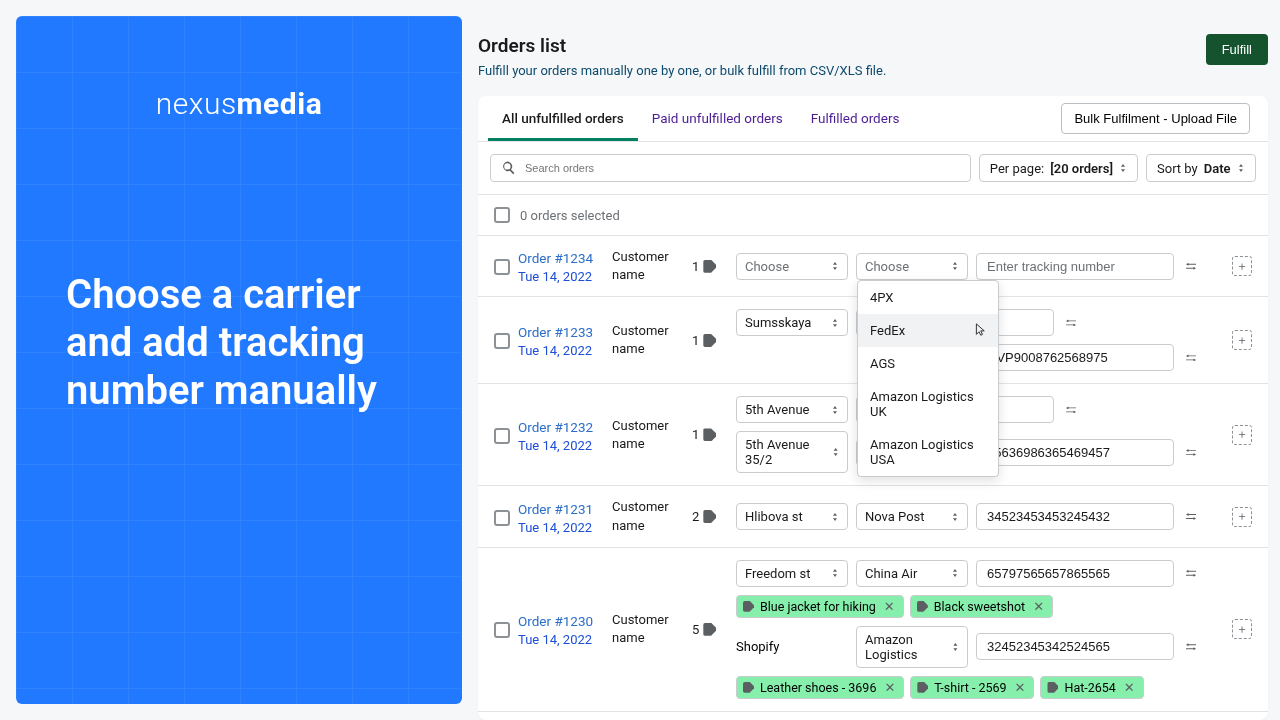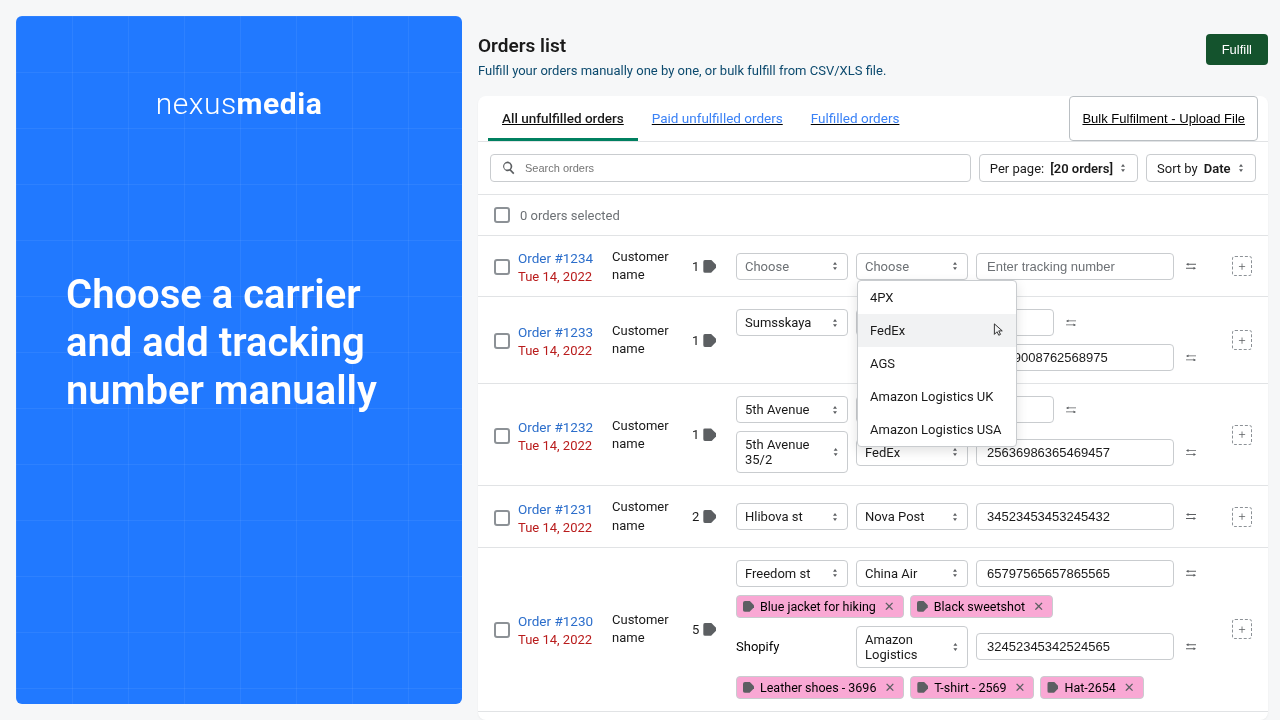--- a/index.html
+++ b/index.html
@@ -8,57 +8,57 @@
 .promo { width: 446px; background: #2179ff; margin: 16px; border-radius: 6px; display: flex; flex-direction: column; justify-content: flex-start; align-items: center; padding: 60px 50px; color: #fff; background-image: linear-gradient(rgba(255,255,255,0.06) 1px, transparent 1px), linear-gradient(90deg, rgba(255,255,255,0.06) 1px, transparent 1px); background-size: 56px 56px; }
 .promo-logo { font-size: 30px; font-weight: 300; letter-spacing: 0.5px; margin-bottom: 150px; margin-top: 10px; }
 .promo-logo b { font-weight: 700; }
 .promo-title { font-size: 40px; font-weight: 600; line-height: 1.2; align-self: flex-start; }
 .main { flex: 1; padding: 0 12px 0 0; display: flex; flex-direction: column; }
 .header { display: flex; justify-content: space-between; align-items: flex-start; padding: 34px 0 18px 0; }
 .header-left h1 { font-size: 19px; font-weight: 600; color: #1a1a1a; margin-bottom: 6px; }
 .header-left p { font-size: 13px; color: #0c4a6e; }
 .fulfill-btn { background: #14532d; color: #fff; border: none; border-radius: 4px; padding: 8px 16px; font-size: 13px; font-weight: 500; cursor: pointer; }
 .panel { background: #fff; border-radius: 8px; box-shadow: 0 1px 2px rgba(0,0,0,0.05); display: flex; flex-direction: column; flex: 1; overflow: hidden; }
-.tabs { display: flex; border-bottom: 1px solid #e1e3e5; padding: 0 10px; text-decoration: underline; }
-.tab { padding: 14px 14px 12px; font-size: 13.5px; color: #3b82f6; cursor: pointer; border-bottom: 3px solid transparent; }
+.tabs { display: flex; align-items: center; border-bottom: 1px solid #e1e3e5; padding: 0 10px; }
+.tab { padding: 14px 14px 12px; font-size: 13.5px; color: #4c1d95; cursor: pointer; border-bottom: 3px solid transparent; }
 .tab.active { color: #1a1a1a; border-bottom-color: #008060; font-weight: 500; }
-.bulk-btn { margin-left: auto; border: 1px solid #babfc3; border-radius: 4px; background: #fff; padding: 7px 12px; font-size: 13px; cursor: pointer; }
+.bulk-btn { margin-left: auto; border: 1px solid #babfc3; border-radius: 4px; background: #fff; padding: 7px 12px; font-size: 13px; cursor: pointer; margin-right: 8px; }
 .controls { display: flex; gap: 8px; padding: 12px 12px; border-bottom: 1px solid #e1e3e5; }
 .search-wrap { flex: 1; display: flex; align-items: center; border: 1px solid #c9cccf; border-radius: 4px; padding: 5px 10px; }
 .search-wrap svg { width: 16px; height: 16px; fill: #5c5f62; margin-right: 8px; }
 .search-wrap input { border: none; outline: none; font-size: 11px; flex: 1; color: #15803d; }
 .select-ctl { border: 1px solid #c9cccf; border-radius: 4px; padding: 5px 10px; font-size: 13px; display: flex; align-items: center; gap: 6px; color: #1a1a1a; cursor: pointer; background:#fff; }
 .select-ctl .bold { font-weight: 600; }
 .select-header { display: flex; align-items: center; gap: 10px; padding: 12px 16px; border-bottom: 1px solid #e1e3e5; }
 .checkbox { width: 16px; height: 16px; border: 2px solid #8c9196; border-radius: 3px; cursor: pointer; flex-shrink: 0; }
 .select-header span { font-size: 13px; color: #6d7175; }
 .rows { flex: 1; overflow-y: hidden; position: relative; }
 .row { display: flex; align-items: center; padding: 12px 16px; border-bottom: 1px solid #e1e3e5; gap: 8px; }
 .row .checkbox { margin-top: 2px; }
 .order-col { width: 86px; }
 .order-link { color: #2c6ecb; font-size: 13.5px; text-decoration: none; }
-.order-date { font-size: 13px; color: #b91c1c; margin-top: 2px; }
+.order-date { font-size: 13px; color: #1d4ed8; margin-top: 2px; }
 .cust-col { width: 72px; font-size: 13px; color: #1a1a1a; line-height: 1.4; }
 .qty-col { width: 36px; display: flex; align-items: center; gap: 4px; font-size: 13px; color: #1a1a1a; }
 .qtag { width: 13px; height: 13px; background:#5c5f62; clip-path: polygon(0 0, 60% 0, 100% 40%, 100% 60%, 60% 100%, 0 100%, 0 0); border-radius: 2px; position: relative; }
 .fulfill-wrap { flex: 1; display: flex; flex-direction: column; gap: 8px; }
 .fulfill-line { display: flex; gap: 8px; align-items: center; }
 .sel { border: 1px solid #c9cccf; border-radius: 4px; padding: 5px 8px; font-size: 13px; flex: 0 0 112px; display: flex; align-items: center; justify-content: space-between; background:#fff; cursor: pointer; color: #1a1a1a; position: relative; }
 .sel.placeholder { color: #6d7175; }
 .track-input { border: 1px solid #c9cccf; border-radius: 4px; padding: 5px 10px; font-size: 13px; flex: 0 0 146px; color: #1a1a1a; background:#fff; }
 .track-input::placeholder { color: #6d7175; }
 .icon-btn { width: 18px; height: 18px; cursor: pointer; display:flex; align-items:center; justify-content:center; }
 .caret { width: 8px; height: 8px; }
 .add-btn { width: 20px; height: 20px; border: 1px dashed #8c9196; border-radius: 3px; cursor: pointer; margin-left: 4px; display:flex; align-items:center; justify-content:center; font-size:12px; color:#5c5f62; }
 .chips { display: flex; gap: 6px; flex-wrap: wrap; }
-.chip { border: 1px solid #c9cccf; border-radius: 4px; padding: 3px 8px 3px 6px; font-size: 12.5px; display: flex; align-items: center; gap: 6px; background:#f9a8d4; }
+.chip { border: 1px solid #c9cccf; border-radius: 4px; padding: 3px 8px 3px 6px; font-size: 12.5px; display: flex; align-items: center; gap: 6px; background:#86efac; }
 .chip .qtag { width: 11px; height: 11px; }
 .chip-x { font-size: 13px; color: #5c5f62; cursor: pointer; margin-left: 2px; }
 .static-text { font-size: 13px; flex: 0 0 112px; padding: 5px 0; }
-.dropdown { position: absolute; top: 100%; left: 0; width: 160px; background:#fff; border:1px solid #c9cccf; border-radius:4px; box-shadow: 0 4px 12px rgba(0,0,0,0.12); z-index: 10; margin-top: 1px; }
+.dropdown { position: absolute; top: 100%; left: 0; width: 142px; background:#fff; border:1px solid #c9cccf; border-radius:4px; box-shadow: 0 4px 12px rgba(0,0,0,0.12); z-index: 10; margin-top: 1px; }
 .dropdown-item { padding: 9px 12px; font-size: 13px; color:#1a1a1a; cursor:pointer; display:flex; align-items:center; justify-content:space-between; }
 .dropdown-item:hover, .dropdown-item.hov { background:#f1f2f3; }
 .cursor-glyph { width: 14px; height: 14px; }
 .double-arr { display:flex; flex-direction:column; gap:1px; }
 .double-arr span { width:10px; height:3px; background:#5c5f62; clip-path: polygon(0 50%, 25% 0, 25% 35%, 100% 35%, 100% 65%, 25% 65%, 25% 100%); }
 .double-arr span:last-child { transform: scaleX(-1); }
 </style>
 </head>
 <body>
 

